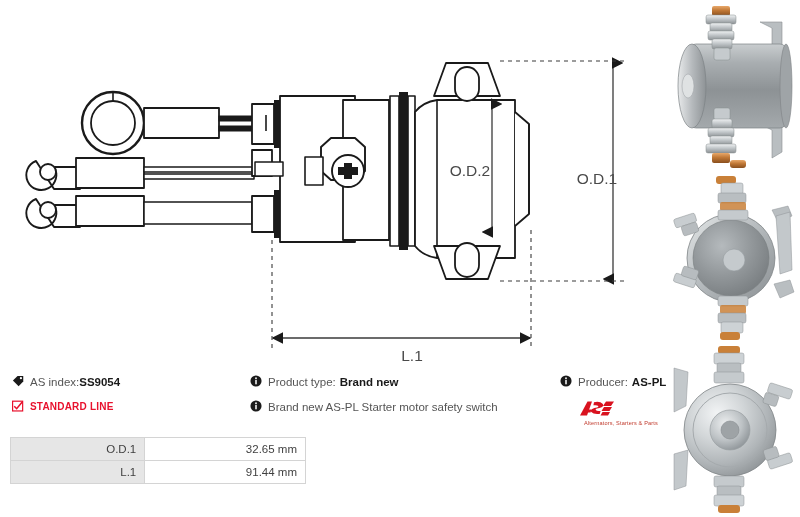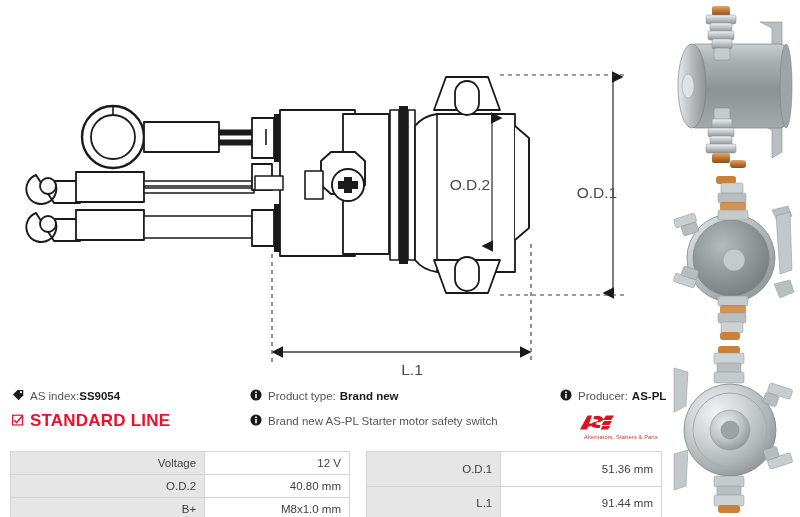--- a/index.html
+++ b/index.html
@@ -12,21 +12,21 @@
     height: 517px;
     position: relative;
     font-family: "Liberation Sans", sans-serif;
     color: #3a3a3a;
     overflow: hidden;
   }
 
   
   #left-column {
     position: absolute;
-    left: 0; top: 14px;
+    left: 0; top: 0;
     width: 668px;
     height: 454px;
   }
 
   
   #technical-drawing {
     position: absolute;
     left: 0; top: 0;
     width: 668px;
     height: 370px;
@@ -62,21 +62,21 @@
     position: relative;
     top: 0px;
   }
 
   
   .tag-icon svg, .check-icon svg, .circle-i-icon svg { display: block; }
 
   .standard-line {
     color: #e8112d;
     font-weight: bold;
-    font-size: 17px;
+    font-size: 10px;
     letter-spacing: 0.2px;
   }
 
   
   #producer-logo {
     margin-top: 4px;
     margin-left: 18px;
     width: 86px;
   }
   #producer-logo svg { display: block; }
@@ -324,42 +324,26 @@
             <path d="M26 7 L34 7 L31.5 11 L23.5 11 Z"></path>
             <path d="M24.5 12 L32 12 L30 15.5 L22.5 15.5 Z"></path>
           </g>
         </svg>
         <div class="logo-tagline">Alternators, Starters &amp; Parts</div>
       </div>
     </div>
   </div>
 
   <div id="spec-tables">
-    <table class="spec-table" id="spec-table-left">
-      <tbody>
-        <tr>
-          <td class="label">Voltage</td>
-          <td class="value">12 V</td>
-        </tr>
-        <tr>
-          <td class="label">O.D.2</td>
-          <td class="value">40.80 mm</td>
-        </tr>
-        <tr>
-          <td class="label">B+</td>
-          <td class="value">M8x1.0 mm</td>
-        </tr>
-      </tbody>
-    </table>
 
     <table class="spec-table" id="spec-table-right">
       <tbody>
         <tr>
           <td class="label">O.D.1</td>
-          <td class="value">51.36 mm</td>
+          <td class="value">32.65 mm</td>
         </tr>
         <tr>
           <td class="label">L.1</td>
           <td class="value">91.44 mm</td>
         </tr>
       </tbody>
     </table>
   </div>
 </div>
 

